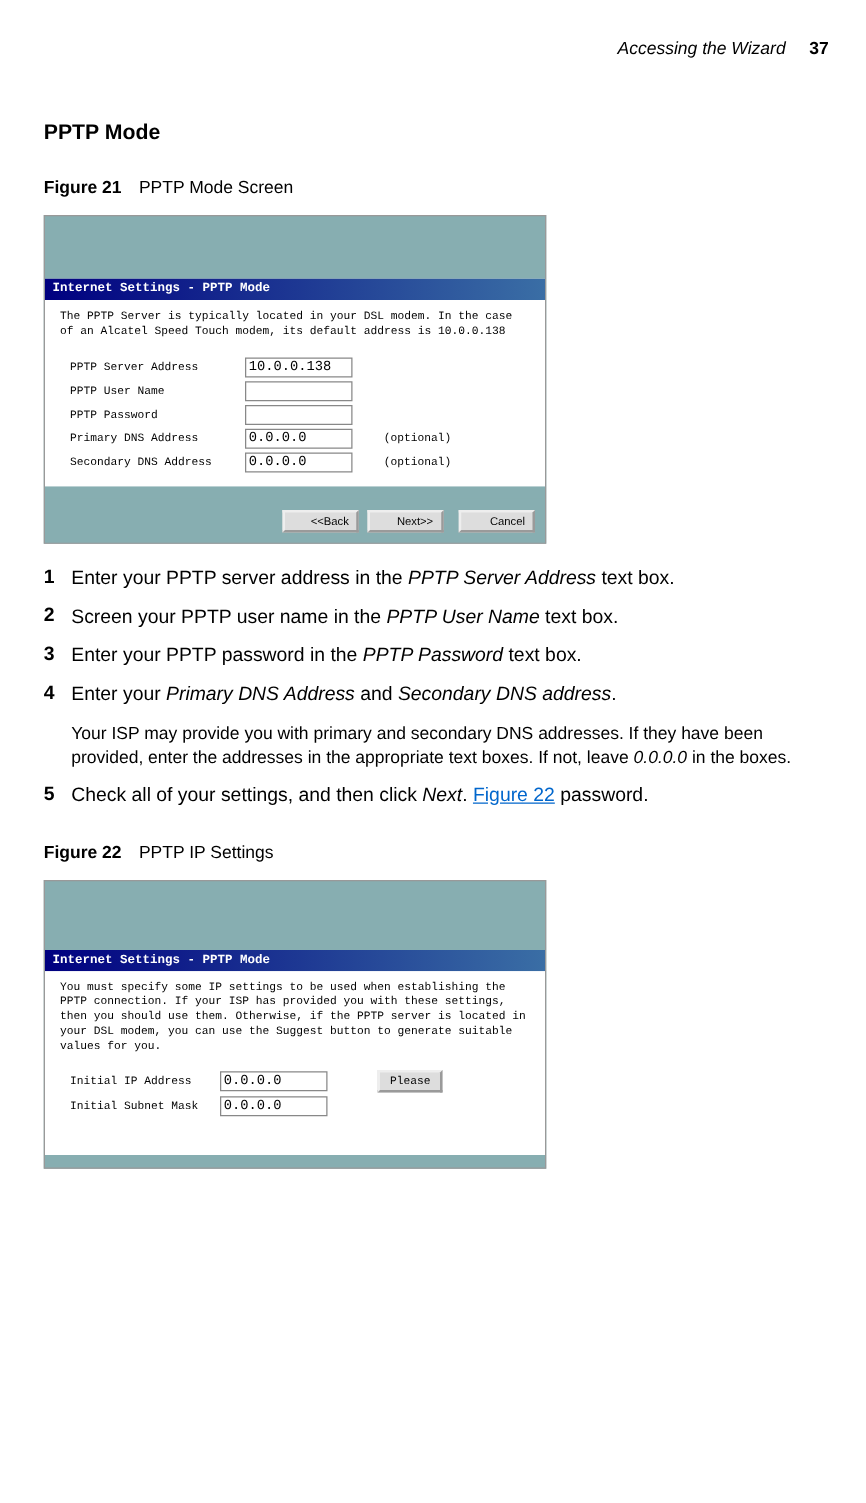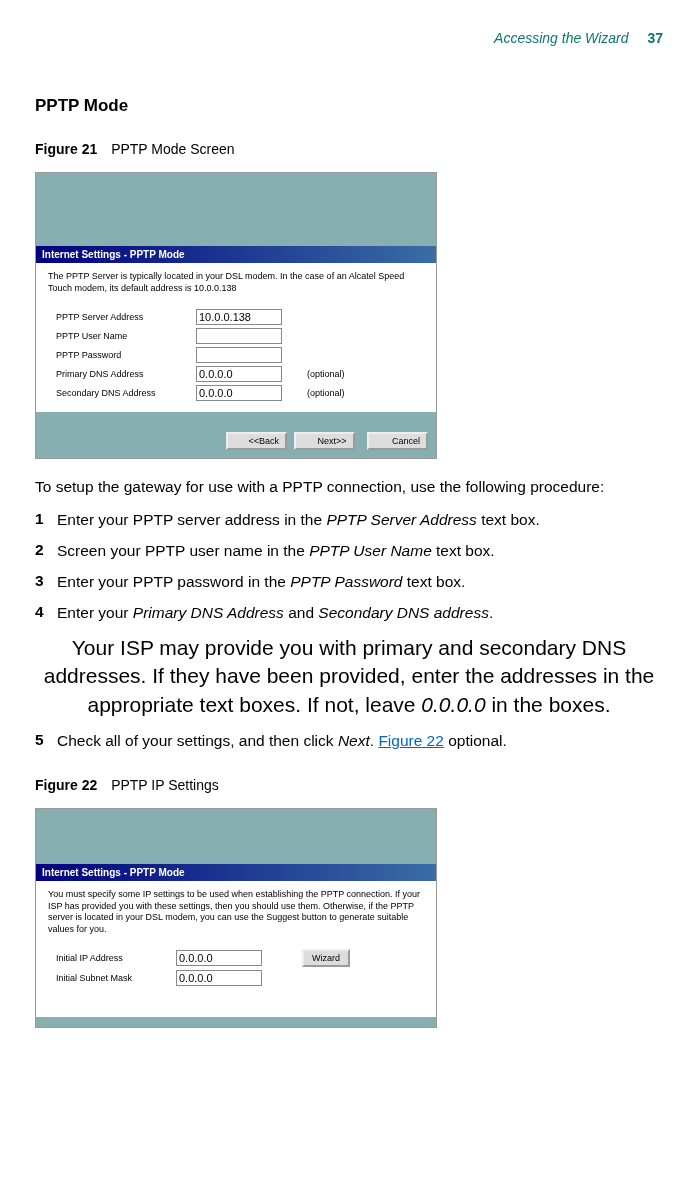--- a/index.html
+++ b/index.html
@@ -10,21 +10,21 @@
       background: white;
       color: #000;
     }
     .page {
       padding: 30px 30px 30px 35px;
     }
     .header {
       text-align: right;
       font-size: 14px;
       font-style: italic;
-      color: #0f766e;
+      color: #000000;
       margin-bottom: 50px;
     }
     .header .page-num {
       font-style: normal;
       font-weight: bold;
       margin-left: 15px;
     }
     .section-title {
       font-weight: bold;
       font-size: 17px;
@@ -39,23 +39,23 @@
       margin-right: 10px;
     }
     .screenshot {
       border: 1px solid #999;
       width: 400px;
       margin-bottom: 18px;
       background: #87aeb1;
       position: relative;
     }
     .screenshot-inner {
-      margin: 73px 0 10px 0;
+      margin: 50px 0 10px 0;
       background: white;
-      font-family: Liberation Sans, sans-serif;
+      font-family: Liberation Mono, monospace;
       font-size: 9px;
     }
     .screenshot-inner.short {
       margin-top: 55px;
     }
     .titlebar {
       background: linear-gradient(to right, #000080, #3a6ea5);
       color: white;
       padding: 3px 6px;
       font-size: 10px;
@@ -145,24 +145,24 @@
     }
     .italic {
       font-style: italic;
     }
     .link {
       color: #0066cc;
       text-decoration: underline;
     }
     .sub-para {
       margin-top: 8px;
-      font-size: 21px;
+      margin-left: 22px;
+      font-size: 14px;
       line-height: 1.35;
       margin-bottom: 12px;
-      text-align: center;
     }
     .screenshot2 {
       border: 1px solid #999;
       width: 400px;
       background: #87aeb1;
       position: relative;
     }
   </style>
 </head>
 <body>
@@ -210,21 +210,20 @@
         </div>
       </div>
     </div>
     <div class="button-row">
       <span class="win-btn">&lt;&lt;Back</span>
       <span class="win-btn">Next&gt;&gt;</span>
       <span class="win-btn" style="margin-left:8px">Cancel</span>
     </div>
   </div>
 
-  <p class="body-text">To setup the gateway for use with a PPTP connection, use the following procedure:</p>
 
   <div class="num-list">
     <div class="num-item">
       <span class="num">1</span>
       <span class="content"><span>Enter your PPTP server address in the </span><span class="italic">PPTP Server Address</span><span> text box.</span></span>
     </div>
     <div class="num-item">
       <span class="num">2</span>
       <span class="content"><span>Screen your PPTP user name in the </span><span class="italic">PPTP User Name</span><span> text box.</span></span>
     </div>
@@ -235,41 +234,41 @@
     <div class="num-item">
       <span class="num">4</span>
       <span class="content"><span>Enter your </span><span class="italic">Primary DNS Address</span><span> and </span><span class="italic">Secondary DNS address</span><span>.</span></span>
     </div>
   </div>
   <p class="sub-para"><span>Your ISP may provide you with primary and secondary DNS addresses. If they have been provided, enter the addresses in the appropriate text boxes. If not, leave </span><span class="italic">0.0.0.0</span><span> in the boxes.</span></p>
 
   <div class="num-list">
     <div class="num-item">
       <span class="num">5</span>
-      <span class="content"><span>Check all of your settings, and then click </span><span class="italic">Next</span><span>. </span><span class="link">Figure 22</span><span> optional.</span></span>
+      <span class="content"><span>Check all of your settings, and then click </span><span class="italic">Next</span><span>. </span><span class="link">Figure 22</span><span> password.</span></span>
     </div>
   </div>
 
   <div style="height:15px"></div>
 
   <div class="figure-label">
     <span class="fig-num">Figure 22</span>
     <span>PPTP IP Settings</span>
   </div>
 
   <div class="screenshot2">
     <div class="screenshot-inner short">
       <div class="titlebar">Internet Settings - PPTP Mode</div>
       <div class="screenshot-body short">
         <p>You must specify some IP settings to be used when establishing the PPTP connection. If your ISP has provided you with these settings, then you should use them. Otherwise, if the PPTP server is located in your DSL modem, you can use the Suggest button to generate suitable values for you.</p>
         <div style="height:4px"></div>
         <div class="form-row">
           <span class="label" style="width:120px">Initial IP Address</span>
           <input value="0.0.0.0" style="">
-          <span class="inline-btn">Wizard</span>
+          <span class="inline-btn">Please</span>
         </div>
         <div class="form-row">
           <span class="label" style="width:120px">Initial Subnet Mask</span>
           <input value="0.0.0.0" style="">
         </div>
         <div style="height:20px"></div>
       </div>
     </div>
   </div>
 </div>

